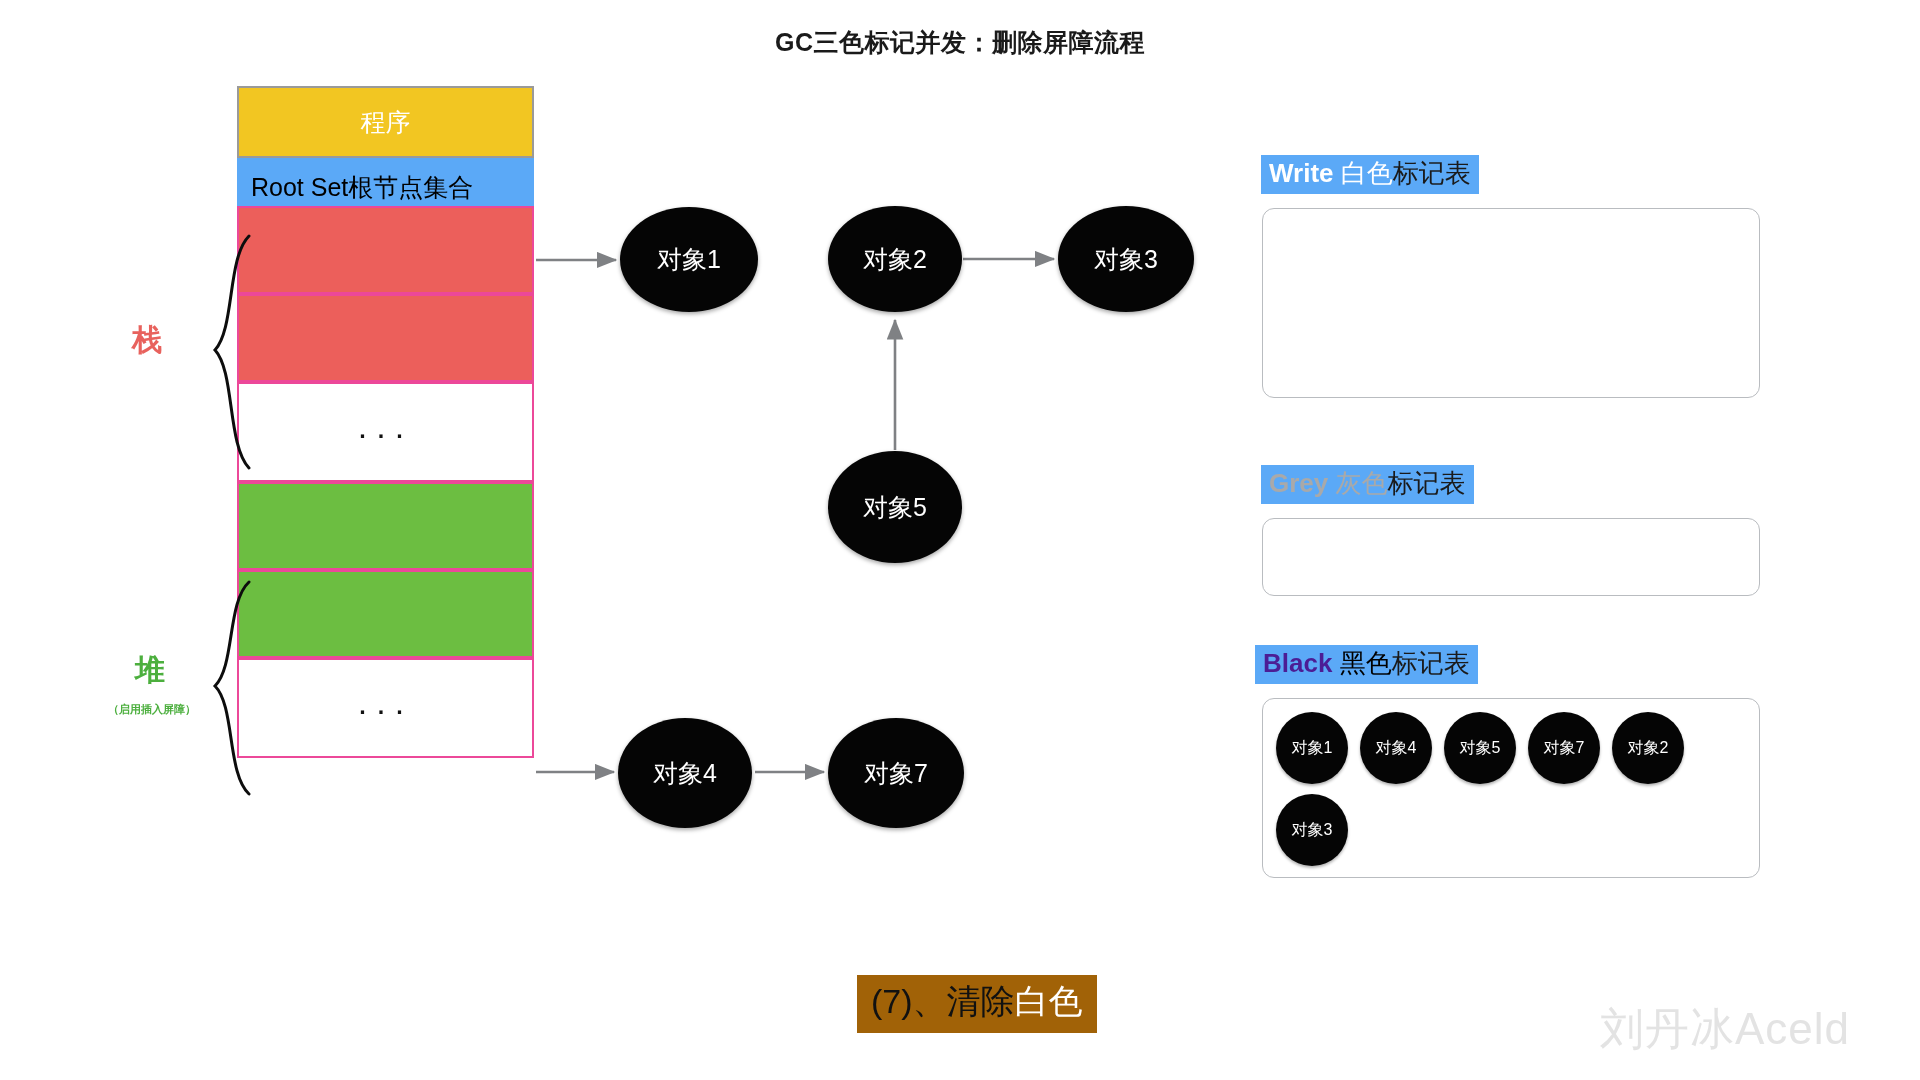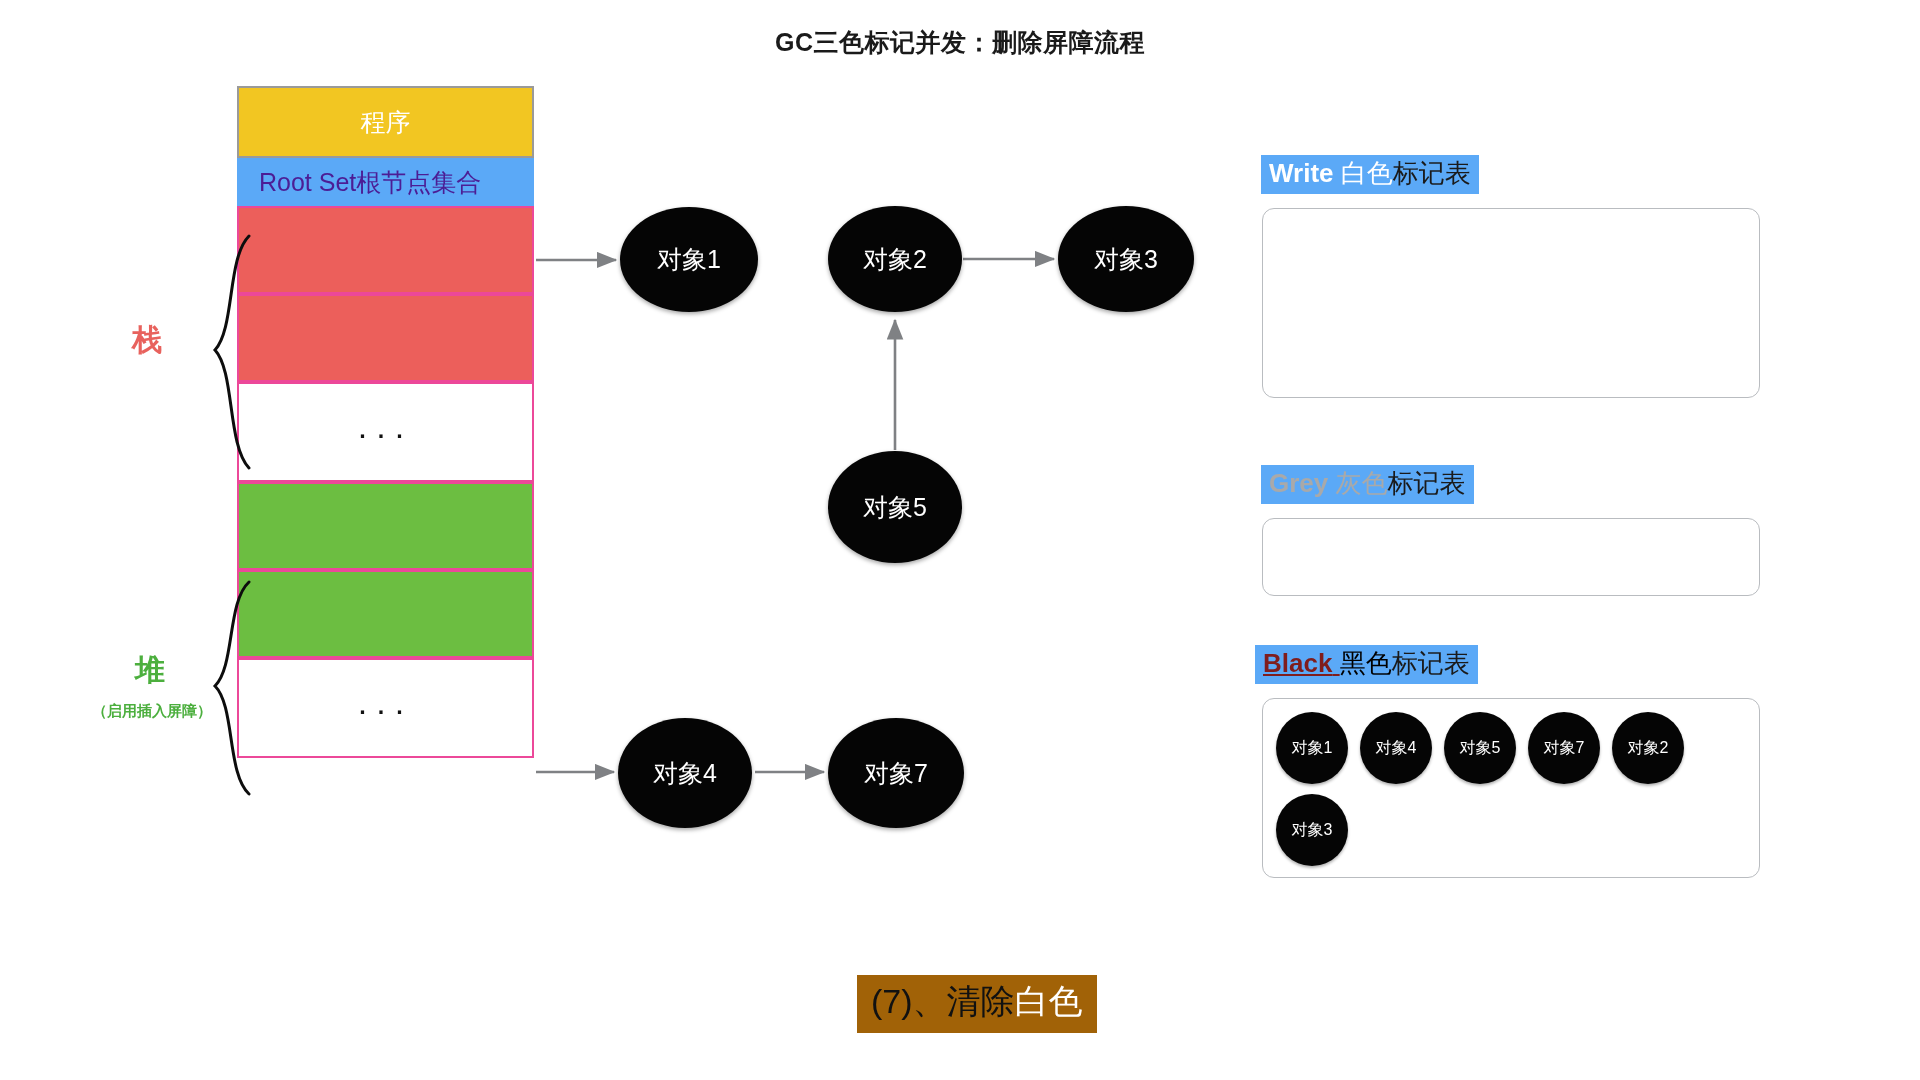--- a/index.html
+++ b/index.html
@@ -25,37 +25,38 @@
   .cell{
     box-sizing:border-box;width:297px;border:2px solid #ec4899;
     display:flex;align-items:center;color:#fff;
   }
   .cell.program{
     height:72px;background:#f2c622;border-color:#9a9a9a;
     justify-content:center;font-size:25px;
   }
   .cell.rootset{
     height:48px;background:#5ba9f7;border-color:#5ba9f7;
-    justify-content:flex-start;padding-left:20px;font-size:25px;color:#4c1d95;
+    justify-content:flex-start;padding-left:12px;font-size:25px;color:#000000;
     font-weight:400;
+    align-items:flex-end;
   }
   .cell.red{height:88px;background:#ec5f5b;}
   .cell.green{height:88px;background:#6cbe41;}
   .cell.blank{
     height:100px;background:#fff;justify-content:center;color:#111;
   }
   .dots{font-size:34px;letter-spacing:9px;line-height:1;transform:translateY(-6px);}
 
   
   .brace{position:absolute;font-size:0;line-height:0;}
   .side-label{position:absolute;text-align:center;font-weight:bold;}
   .label-stack{left:92px;top:320px;width:110px;font-size:30px;color:#e8625d;}
   .label-heap{left:70px;top:650px;width:160px;font-size:30px;color:#4caf3e;}
   .label-heap-sub{
-    left:52px;top:702px;width:200px;font-size:15px;color:#4caf3e;font-weight:bold;
+    left:52px;top:702px;width:200px;font-size:11px;color:#4caf3e;font-weight:bold;
   }
 
   
   .obj{
     position:absolute;border-radius:50%;background:#050505;
     color:#fff;display:flex;align-items:center;justify-content:center;
     font-size:25px;box-shadow:0 2px 4px rgba(0,0,0,.35);
   }
   .obj.o1{left:620px;top:207px;width:138px;height:105px;border-radius:50%;}
   .obj.o2{left:828px;top:206px;width:134px;height:106px;}
@@ -77,21 +78,21 @@
     position:absolute;background:#5ba9f7;padding:2px 8px 4px 8px;
     font-size:26px;white-space:nowrap;line-height:1.25;
   }
   .hd-white{left:1261px;top:155px;text-align:center;}
   .hd-grey{left:1261px;top:465px;}
   .hd-black{left:1255px;top:645px;}
   .en-white{color:#ffffff;font-weight:bold;}
   .cn-white{color:#ffffff;font-weight:400;}
   .en-grey{color:#a9a9a9;font-weight:bold;}
   .cn-grey{color:#a9a9a9;font-weight:400;}
-  .en-black{color:#7f1d1d;font-weight:bold;text-decoration:underline;}
+  .en-black{color:#4c1d95;font-weight:bold;}
   .cn-black{color:#000000;font-weight:400;}
   .tail-dark{color:#1a1a1a;font-weight:400;}
 
   .chip-wrap{
     position:absolute;left:1276px;top:712px;width:478px;
     display:flex;flex-wrap:wrap;gap:10px 12px;
   }
   .chip{
     width:72px;height:72px;border-radius:50%;background:#050505;color:#fff;
     display:flex;align-items:center;justify-content:center;font-size:16px;
@@ -218,14 +219,15 @@
       </div>
       <div class="chip">
         <span>对象3</span>
       </div>
     </div>
 
   <div class="caption">
     <span class="cap-dark">(7)、清除</span><span class="cap-white">白色</span>
   </div>
 
+  <div class="watermark">刘丹冰Aceld</div>
 
 </div>
 
 </body></html>

